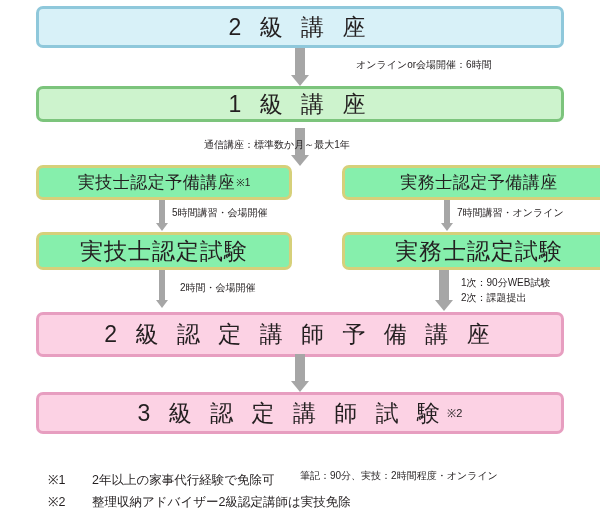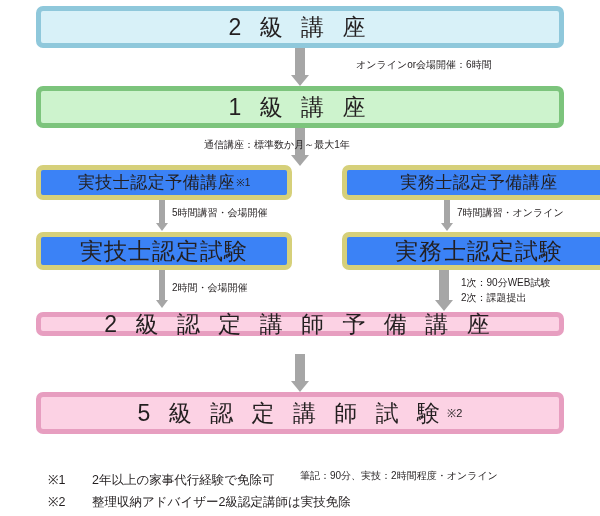--- a/index.html
+++ b/index.html
@@ -17,21 +17,21 @@
   #canvas {
     position: relative;
     width: 600px;
     height: 516px;
   }
 
   
   .box {
     position: absolute;
     box-sizing: border-box;
-    border: 5px solid #4d7c0f;
+    border: 3px solid #4d7c0f;
     border-radius: 7px;
     display: flex;
     align-items: center;
     justify-content: center;
     text-align: center;
     line-height: 1.15;
     white-space: nowrap;
   }
   .box .lbl {
     display: inline-block;
@@ -52,21 +52,21 @@
     width: 256px;
   }
   .colR {
     left: 342px;
     width: 274px;
   }
 
   
   .fill-cyan   { background: #d8f1f8; border-color: #8fc8db; }
   .fill-green  { background: #cdf3cd; border-color: #7cc47c; }
-  .fill-yellow { background: #3b82f6; border-color: #d6d07a; text-align: right; }
+  .fill-yellow { background: #86efac; border-color: #d6d07a; text-align: right; }
   .fill-pink   { background: #fcd2e4; border-color: #e79ec0; }
 
   
   .t-big {
     font-size: 23px;
     letter-spacing: 6px;
     font-weight: 400;
   }
   .t-mid {
     font-size: 23px;
@@ -139,21 +139,21 @@
   <div class="box wide fill-cyan t-big" style="top:6px; height:42px;">
     <span class="lbl">2 級 講 座</span>
   </div>
 
   <div class="arrow" style="left:291px; top:48px; width:18px; height:38px;">
     <div class="shaft" style="left:4px; width:10px; height:27px;"></div>
     <div class="head" style="left:0px; top:27px;"></div>
   </div>
   <div class="caption" style="left:356px; top:58px;">オンラインor会場開催：6時間</div>
 
-  <div class="box wide fill-green t-big" style="top:86px; height:42px;">
+  <div class="box wide fill-green t-big" style="top:86px; height:36px;">
     <span class="lbl">1 級 講 座</span>
   </div>
 
   <div class="arrow" style="left:291px; top:128px; width:18px; height:38px;">
     <div class="shaft" style="left:4px; width:10px; height:27px;"></div>
     <div class="head" style="left:0px; top:27px;"></div>
   </div>
   <div class="caption" style="left:204px; top:138px;">通信講座：標準数か月～最大1年</div>
 
   <div class="box colL fill-yellow t-small" style="top:165px; height:35px;">
@@ -182,42 +182,42 @@
   </div>
 
   <div class="box colR fill-yellow t-mid" style="top:232px; height:38px;">
     <span class="lbl">実務士認定試験</span>
   </div>
 
   <div class="arrow thin" style="left:155px; top:270px; width:14px; height:40px;">
     <div class="shaft" style="left:4px; width:6px; height:30px;"></div>
     <div class="head" style="left:1px; top:30px;"></div>
   </div>
-  <div class="caption" style="left:172px; top:281px;">2時間・会場開催</div>
+  <div class="caption" style="left:180px; top:281px;">2時間・会場開催</div>
 
   <div class="arrow" style="left:434px; top:270px; width:20px; height:40px;">
     <div class="shaft" style="left:5px; width:10px; height:30px;"></div>
     <div class="head" style="left:1px; top:30px;"></div>
   </div>
   <div class="caption two-line" style="left:461px; top:275px;">
     <div>1次：90分WEB試験</div>
     <div>2次：課題提出</div>
   </div>
 
-  <div class="box wide fill-pink t-big" style="top:312px; height:24px;">
+  <div class="box wide fill-pink t-big" style="top:312px; height:45px;">
     <span class="lbl">2 級 認 定 講 師 予 備 講 座</span>
   </div>
 
   <div class="arrow" style="left:291px; top:354px; width:18px; height:38px;">
     <div class="shaft" style="left:4px; width:10px; height:27px;"></div>
     <div class="head" style="left:0px; top:27px;"></div>
   </div>
 
   <div class="box wide fill-pink t-big" style="top:392px; height:42px;">
-    <span class="lbl">5 級 認 定 講 師 試 験</span>
+    <span class="lbl">3 級 認 定 講 師 試 験</span>
       <span class="sup" style="font-size:11px;">※2</span>
   </div>
 
   <div class="caption" style="left:300px; top:469px;">筆記：90分、実技：2時間程度・オンライン</div>
 
   <div class="footnotes">
     <div class="fn">
       <span class="mark">※1</span>
       <span>2年以上の家事代行経験で免除可</span>
     </div>

